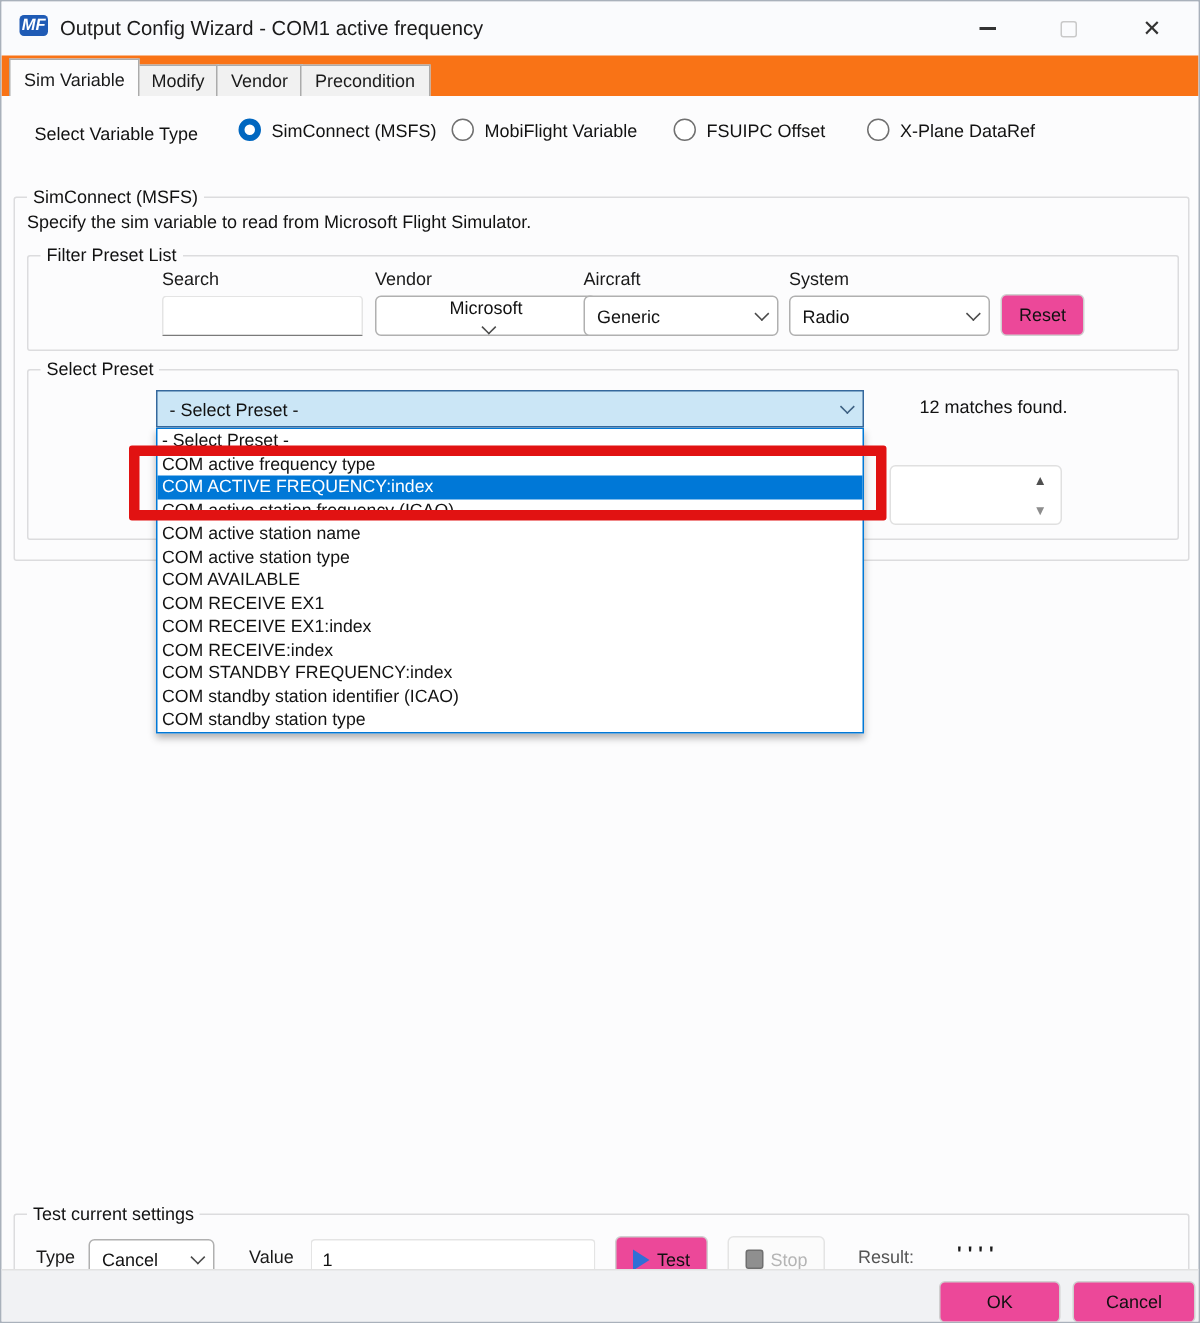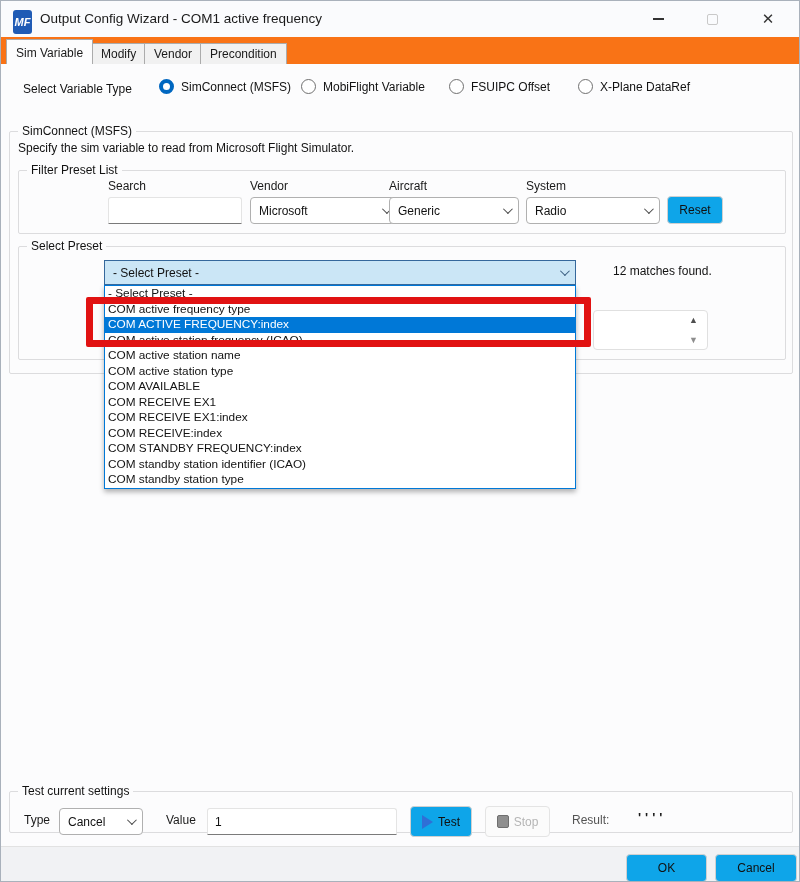--- a/index.html
+++ b/index.html
@@ -4,21 +4,21 @@
 <style>
   * { box-sizing: border-box; margin: 0; padding: 0; }
   html,body { width:800px; height:882px; background:#fff; }
   .dialog {
     position:absolute; left:0; top:0; width:800px; height:882px;
     background:#fcfcfd; border:1px solid #a9b1bb; overflow:hidden;
     font-family:"Liberation Sans", sans-serif; color:#121212; font-size:12px;
   }
   
   .titlebar { position:absolute; left:0; top:0; width:100%; height:36px; background:#fafbfd; }
-  .app-icon { position:absolute; left:12px; top:9px; width:19px; height:24px; background:#1f5bb5;
+  .app-icon { position:absolute; left:12px; top:9px; width:19px; height:14px; background:#1f5bb5;
               border-radius:3px; color:#fff; font-weight:bold; font-style:italic; font-size:11px;
               display:flex; align-items:center; justify-content:center; }
   .title-text { position:absolute; left:39px; top:10px; font-size:13.5px; color:#1a1a1a; }
   .winbtn { position:absolute; top:0; width:46px; height:36px; display:flex; align-items:center; justify-content:center; }
   .btn-min { left:634px; } .btn-max { left:688px; } .btn-close { left:744px; font-size:15px; color:#333; }
   .min-line { width:11px; height:1.5px; background:#333; }
   .max-square { width:11px; height:11px; border:1.2px solid #c9c9c9; border-radius:2px; }
   
   .tabstrip { position:absolute; left:0; top:36px; width:100%; height:27px; background:#f97316; }
   .tab { position:absolute; border:1px solid #ababab; border-bottom:none; background:#f1f1f1;
@@ -35,21 +35,21 @@
   .gb-label { position:absolute; top:-8px; left:8px; background:#fcfcfd; padding:0 4px; font-size:12px; white-space:nowrap; }
   .field-label { position:absolute; font-size:12px; color:#1a1a1a; }
   .txt-underline { position:absolute; height:27px; background:#fff; border:1px solid #e4e4e4;
                    border-bottom:1.6px solid #7a7a7a; border-radius:3px 3px 0 0; padding:0 7px; font-size:12px;
                    font-family:"Liberation Sans", sans-serif; color:#111; }
   .combo { position:absolute; height:27px; background:#fff; border:1px solid #b0b0b0; border-radius:4px;
            display:flex; align-items:center; padding:0 8px; font-size:12px; }
   .combo .cv { flex:1; }
   .chev { width:7px; height:7px; border-right:1.6px solid #4a4a4a; border-bottom:1.6px solid #4a4a4a;
           transform:rotate(45deg) translateY(-2px); flex:none; }
-  .btn { position:absolute; background:#0ea5e9; border:1px solid #d0d0d0; border-radius:4px;
+  .btn { position:absolute; background:#ec4899; border:1px solid #d0d0d0; border-radius:4px;
          display:flex; align-items:center; justify-content:center; font-size:12px; color:#111; gap:5px; }
   
   .preset-combo { position:absolute; left:103px; top:259px; width:472px; height:25px; background:#cbe6f6;
                   border:1px solid #35689c; display:flex; align-items:center; padding:0 8px; z-index:6; }
   .preset-combo .chev { border-color:#3b5e80; }
   .matches { position:absolute; left:612px; top:263px; }
   .spinner { position:absolute; left:592px; top:309px; width:115px; height:40px; background:#fff;
              border:1px solid #e0e0e0; border-radius:4px; }
   .spin-up   { position:absolute; right:9px; top:4px;  font-size:9px; color:#4f4f4f; }
   .spin-down { position:absolute; right:9px; bottom:4px; font-size:9px; color:#8d8d8d; }
@@ -117,21 +117,21 @@
     <span class="gb-label">SimConnect (MSFS)</span>
     <div style="position:absolute; left:8px; top:9px;">Specify the sim variable to read from Microsoft Flight Simulator.</div>
 
     <div class="gb" style="left:8px; top:38px; width:768px; height:64px;">
       <span class="gb-label">Filter Preset List</span>
       <span class="field-label" style="left:89px; top:8px;">Search</span>
       <span class="field-label" style="left:231px; top:8px;">Vendor</span>
       <span class="field-label" style="left:370px; top:8px;">Aircraft</span>
       <span class="field-label" style="left:507px; top:8px;">System</span>
       <input class="txt-underline" style="left: 89px; top: 26px; width: 134px;" value="">
-      <div class="combo" style="left:231px; top:26px; width:148px;">
+      <div class="combo" style="left:231px; top:26px; width:148px;flex-direction:column;">
         <span class="cv">Microsoft</span>
         <span class="chev"></span>
       </div>
       <div class="combo" style="left:370px; top:26px; width:130px;">
         <span class="cv">Generic</span>
         <span class="chev"></span>
       </div>
       <div class="combo" style="left:507px; top:26px; width:134px;">
         <span class="cv">Radio</span>
         <span class="chev"></span>
@@ -166,21 +166,21 @@
     <div class="dd-item">COM RECEIVE EX1</div>
     <div class="dd-item">COM RECEIVE EX1:index</div>
     <div class="dd-item">COM RECEIVE:index</div>
     <div class="dd-item">COM STANDBY FREQUENCY:index</div>
     <div class="dd-item">COM standby station identifier (ICAO)</div>
     <div class="dd-item">COM standby station type</div>
   </div>
 
   <div class="red-box"></div>
 
-  <div class="gb" style="left:8px; top:790px; width:784px; height:42px;">
+  <div class="gb" style="left:8px; top:808px; width:784px; height:42px;">
     <span class="gb-label">Test current settings</span>
     <span class="field-label" style="left:14px; top:21px;">Type</span>
     <div class="combo" style="left:49px; top:16px; width:84px;">
       <span class="cv">Cancel</span>
       <span class="chev"></span>
     </div>
     <span class="field-label" style="left:156px; top:21px;">Value</span>
     <input class="txt-underline" style="left: 197px; top: 16px; width: 190px;" value="1">
     <div class="btn" style="left:400px; top:14px; width:62px; height:31px;">
       <span class="play-tri"></span>

